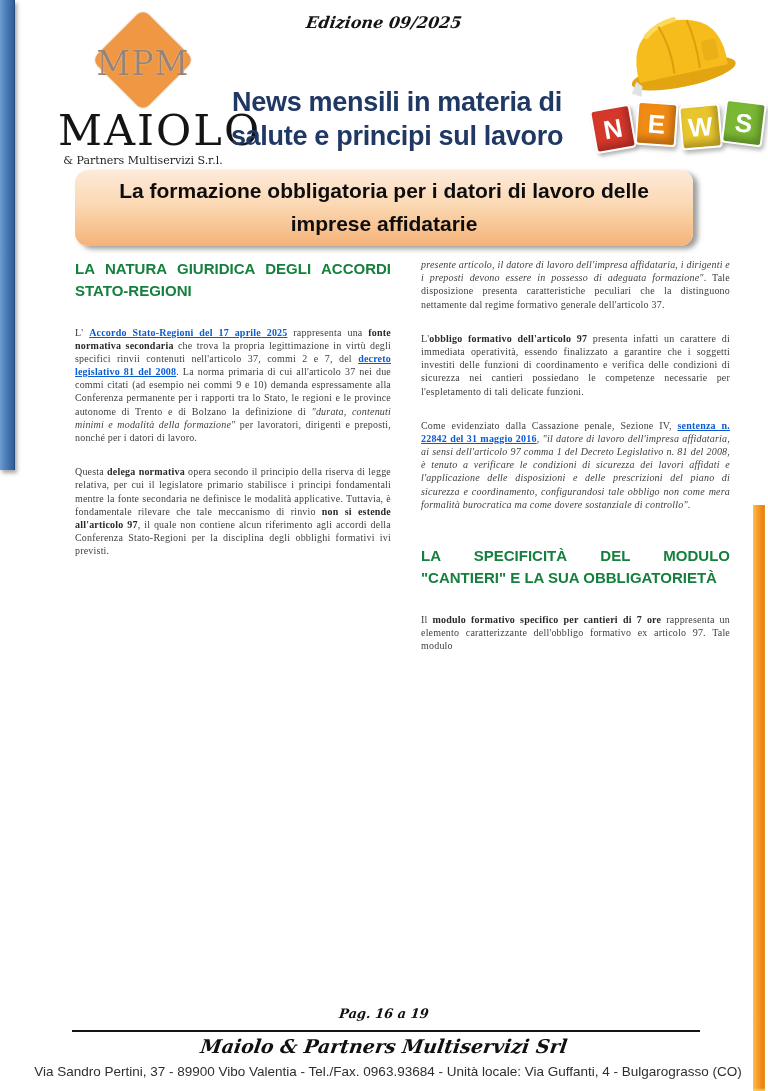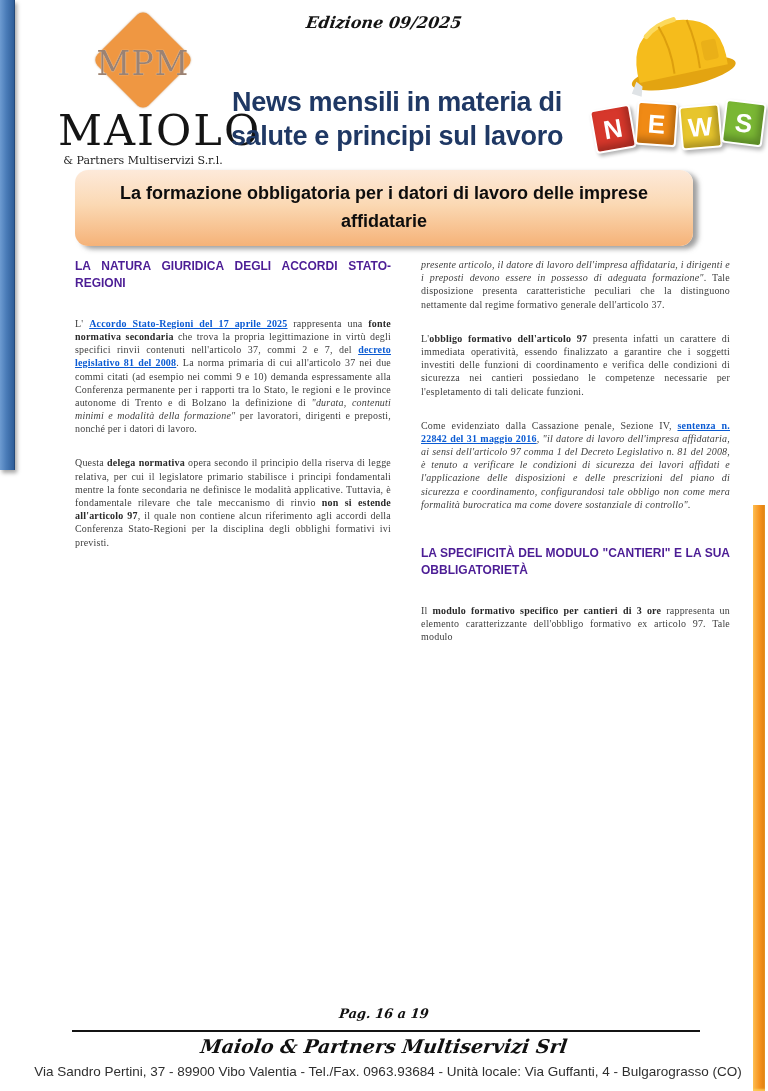--- a/index.html
+++ b/index.html
@@ -39,29 +39,29 @@
   .cube:nth-child(1){transform:rotate(-10deg) translateY(3px);}
   .cube:nth-child(2){transform:rotate(4deg) translateY(-2px);}
   .cube:nth-child(3){transform:rotate(-5deg) translateY(1px);}
   .cube:nth-child(4){transform:rotate(7deg) translateY(-3px);}
 
   
   .banner{position:absolute;left:75px;top:170px;width:618px;height:76px;border-radius:13px;
     background:linear-gradient(180deg,#fdeada 0%,#fbd9b4 45%,#f5b278 100%);
     box-shadow:5px 3px 5px rgba(95,95,95,.6);
     display:flex;align-items:center;justify-content:center;}
-  .banner-title{max-width:560px;text-align:center;font-size:18px;font-weight:bold;
+  .banner-title{max-width:560px;text-align:center;font-size:21px;font-weight:bold;
     color:#0d0d0d;line-height:1.55;}
 
   
   .columns{position:absolute;left:75px;top:258px;width:655px;height:782px;overflow:hidden;
     display:flex;gap:30px;}
   .col{width:316px;}
   .col-right{width:309px;}
-  .col h2{font-size:12px;font-weight:bold;color:#4c1d95;text-align:justify;
+  .col h2{font-size:15px;font-weight:bold;color:#15803d;text-align:justify;
     line-height:1.45;margin:0 0 24px 0;}
   .col p{font-size:10px;color:#3e3e3e;text-align:justify;line-height:1.32;
     letter-spacing:.2px;margin:0 0 21px 0;font-family:Liberation Serif, serif;}
   .h-gap{margin-top:34px !important;}
   .seg-bold{font-weight:bold;color:#2a2a2a;}
   .seg-italic{font-style:italic;}
   .seg-link{color:#0b5bd3;font-weight:bold;text-decoration:underline;cursor:pointer;}
 
   
   .pag{position:absolute;left:0;right:0;top:1006px;text-align:center;
@@ -127,21 +127,21 @@
     <div class="col col-left">
       <h2>LA NATURA GIURIDICA DEGLI ACCORDI STATO-REGIONI</h2>
       <p><span class="seg-normal">L' </span><span class="seg-link">Accordo Stato-Regioni del 17 aprile 2025</span><span class="seg-normal"> rappresenta una </span><span class="seg-bold">fonte normativa secondaria</span><span class="seg-normal"> che trova la propria legittimazione in virtù degli specifici rinvii contenuti nell'articolo 37, commi 2 e 7, del </span><span class="seg-link">decreto legislativo 81 del 2008</span><span class="seg-normal">. La norma primaria di cui all'articolo 37 nei due commi citati (ad esempio nei commi 9 e 10) demanda espressamente alla Conferenza permanente per i rapporti tra lo Stato, le regioni e le province autonome di Trento e di Bolzano la definizione di </span><span class="seg-italic">"durata, contenuti minimi e modalità della formazione"</span><span class="seg-normal"> per lavoratori, dirigenti e preposti, nonché per i datori di lavoro.</span></p>
       <p><span class="seg-normal">Questa </span><span class="seg-bold">delega normativa</span><span class="seg-normal"> opera secondo il principio della riserva di legge relativa, per cui il legislatore primario stabilisce i principi fondamentali mentre la fonte secondaria ne definisce le modalità applicative. Tuttavia, è fondamentale rilevare che tale meccanismo di rinvio </span><span class="seg-bold">non si estende all'articolo 97</span><span class="seg-normal">, il quale non contiene alcun riferimento agli accordi della Conferenza Stato-Regioni per la disciplina degli obblighi formativi ivi previsti.</span></p>
     </div>
     <div class="col col-right">
       <p><span class="seg-italic">presente articolo, il datore di lavoro dell'impresa affidataria, i dirigenti e i preposti devono essere in possesso di adeguata formazione"</span><span class="seg-normal">. Tale disposizione presenta caratteristiche peculiari che la distinguono nettamente dal regime formativo generale dell'articolo 37.</span></p>
       <p><span class="seg-normal">L'</span><span class="seg-bold">obbligo formativo dell'articolo 97</span><span class="seg-normal"> presenta infatti un carattere di immediata operatività, essendo finalizzato a garantire che i soggetti investiti delle funzioni di coordinamento e verifica delle condizioni di sicurezza nei cantieri possiedano le competenze necessarie per l'espletamento di tali delicate funzioni.</span></p>
       <p><span class="seg-normal">Come evidenziato dalla Cassazione penale, Sezione IV, </span><span class="seg-link">sentenza n. 22842 del 31 maggio 2016</span><span class="seg-normal">, </span><span class="seg-italic">"il datore di lavoro dell'impresa affidataria, ai sensi dell'articolo 97 comma 1 del Decreto Legislativo n. 81 del 2008, è tenuto a verificare le condizioni di sicurezza dei lavori affidati e l'applicazione delle disposizioni e delle prescrizioni del piano di sicurezza e coordinamento, configurandosi tale obbligo non come mera formalità burocratica ma come dovere sostanziale di controllo"</span><span class="seg-normal">.</span></p>
       <h2 class="h-gap">LA SPECIFICITÀ DEL MODULO "CANTIERI" E LA SUA OBBLIGATORIETÀ</h2>
-      <p><span class="seg-normal">Il </span><span class="seg-bold">modulo formativo specifico per cantieri di 3 ore</span><span class="seg-normal"> rappresenta un elemento caratterizzante dell'obbligo formativo ex articolo 97. Tale modulo</span></p>
+      <p><span class="seg-normal">Il </span><span class="seg-bold">modulo formativo specifico per cantieri di 7 ore</span><span class="seg-normal"> rappresenta un elemento caratterizzante dell'obbligo formativo ex articolo 97. Tale modulo</span></p>
     </div>
   </div>
 
   <div class="pag">Pag. 16 a 19</div>
   <div class="footer-rule"></div>
   <div class="company">Maiolo &amp; Partners Multiservizi Srl</div>
   <div class="address">Via Sandro Pertini, 37 - 89900 Vibo Valentia - Tel./Fax. 0963.93684 - Unità locale: Via Guffanti, 4 - Bulgarograsso (CO)</div>
 
 </div>
 

